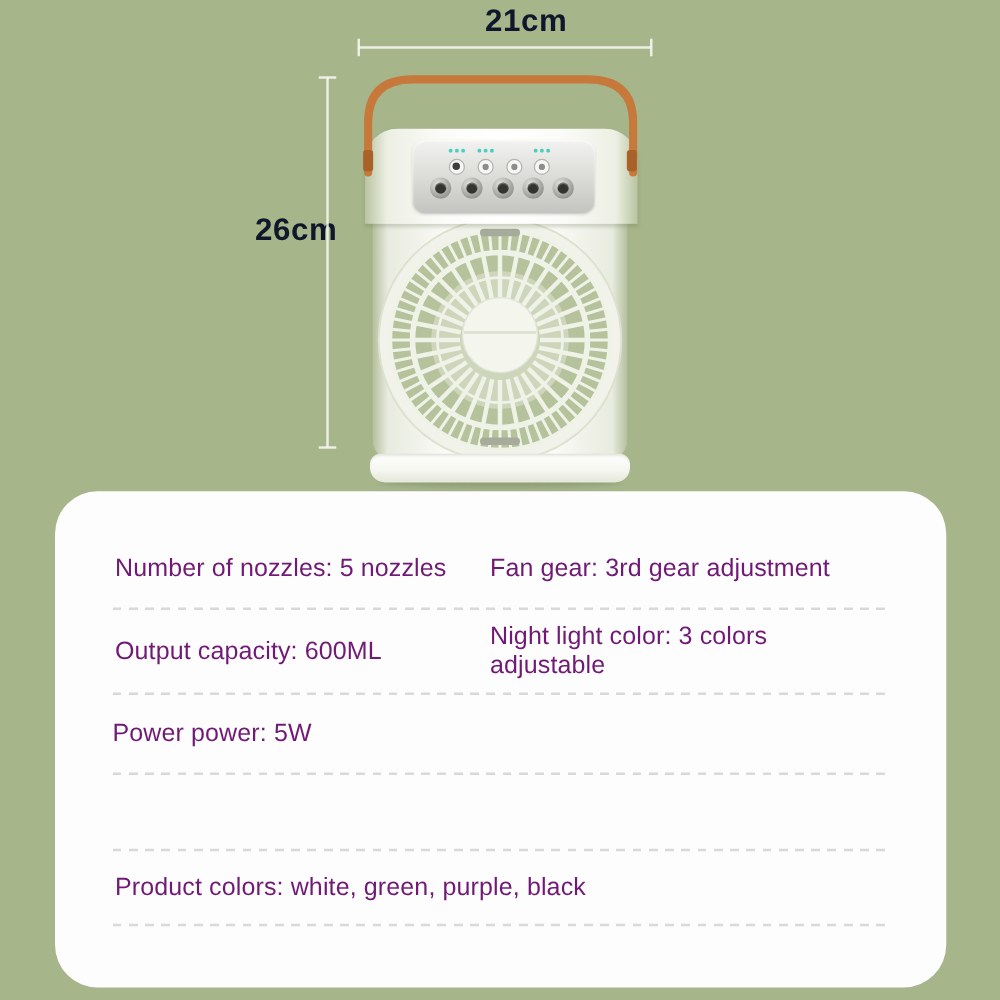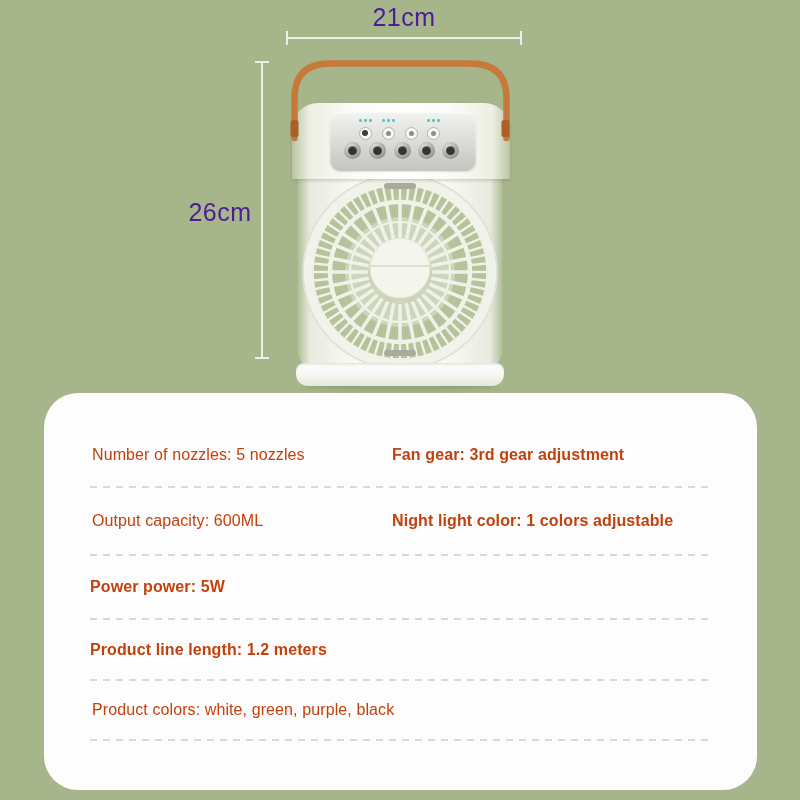--- a/index.html
+++ b/index.html
@@ -3,22 +3,22 @@
 <meta charset="utf-8">
 <style>
   html,body { margin:0; padding:0; }
   body { font-family:"Liberation Sans", sans-serif; }
   .stage {
     position:relative; width:800px; height:800px; overflow:hidden;
     background:#a7b58b;
   }
   
   .dim-label {
-    position:absolute; color:#4c1d95; font-size:25px; font-weight:400;
-    letter-spacing:.5px; text-align:center;
+    position:absolute; color:#0f172a; font-size:25px; font-weight:700;
+    letter-spacing:.5px; text-align:right;
   }
   .dim-line { position:absolute; background:rgba(248,249,245,.85); }
   .dim-tick { position:absolute; background:rgba(248,249,245,.85); }
 
   
   .handle-svg { position:absolute; left:0; top:0; z-index:6; }
   .head {
     position:absolute; left:292px; top:103px; width:218px; height:76px; z-index:3;
     border-radius:26px 26px 0 0;
     background:linear-gradient(90deg,#b9c4a1 0%,#ecefe3 8%,#fbfcf8 28%,#ffffff 50%,#fbfcf8 72%,#ecefe3 92%,#b9c4a1 100%);
@@ -71,36 +71,36 @@
   .spec-card {
     position:absolute; left:44px; top:393px; width:713px; height:397px;
     background:#fdfdfd; border-radius:34px; box-sizing:border-box;
     padding:30px 46px 0 46px;
   }
   .spec-row { display:flex; align-items:center; position:relative; }
   .spec-row .divider {
     position:absolute; left:0; right:0; bottom:-1px; height:2px;
     background:repeating-linear-gradient(90deg,#d9d9d9 0 7px, transparent 7px 13px);
   }
-  .spec-cell { font-size:16px; font-weight:500; color:#c2410c; letter-spacing:.1px; }
+  .spec-cell { font-size:20px; font-weight:500; color:#701a75; letter-spacing:.1px; }
   .col-left { width:300px; padding-left:2px; }
-  .col-right { flex:1;font-weight:bold; }
+  .col-right { flex:1; }
   .h64{height:64px} .h68{height:68px} .h61{height:61px} .h60{height:60px}
 </style>
 </head>
 <body>
 
 <div class="stage">
 
   <div class="dim-label" style="left:354px; top:3px; width:100px;">21cm</div>
   <div class="dim-line" style="left:287px; top:37px; width:234px; height:2px;"></div>
   <div class="dim-tick" style="left:286px; top:31px; width:2px; height:14px;"></div>
   <div class="dim-tick" style="left:520px; top:31px; width:2px; height:14px;"></div>
 
-  <div class="dim-label" style="left:170px; top:198px; width:100px;">26cm</div>
+  <div class="dim-label" style="left:170px; top:170px; width:100px;">26cm</div>
   <div class="dim-line" style="left:261px; top:62px; width:2px; height:296px;"></div>
   <div class="dim-tick" style="left:255px; top:61px; width:14px; height:2px;"></div>
   <div class="dim-tick" style="left:255px; top:357px; width:14px; height:2px;"></div>
 
   <div>
     <div class="base-shadow"></div>
     <div class="housing"></div>
     <div class="base"></div>
 
     <svg class="fan-svg" id="fan-grille" width="232" height="212" viewBox="284 168 232 212">
@@ -268,29 +268,28 @@
   </div>
 
   <div class="spec-card">
     <div class="spec-row h64">
       <div class="spec-cell col-left">Number of nozzles: 5 nozzles</div>
       <div class="spec-cell col-right">Fan gear: 3rd gear adjustment</div>
       <div class="divider"></div>
     </div>
     <div class="spec-row h68">
       <div class="spec-cell col-left">Output capacity: 600ML</div>
-      <div class="spec-cell col-right">Night light color: 1 colors adjustable</div>
+      <div class="spec-cell col-right">Night light color: 3 colors adjustable</div>
       <div class="divider"></div>
     </div>
     <div class="spec-row h64">
       <div class="spec-cell col-right">Power power: 5W</div>
       <div class="divider"></div>
     </div>
     <div class="spec-row h61">
-      <div class="spec-cell col-right">Product line length: 1.2 meters</div>
       <div class="divider"></div>
     </div>
     <div class="spec-row h60">
       <div class="spec-cell col-left" style="width:auto;">Product colors: white, green, purple, black</div>
       <div class="divider"></div>
     </div>
   </div>
 </div>
 
 </body></html>

